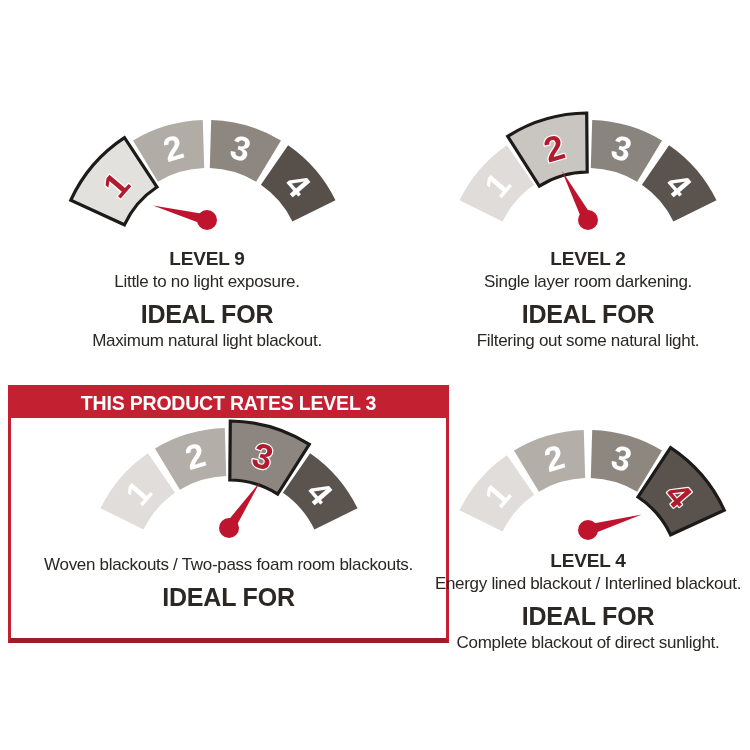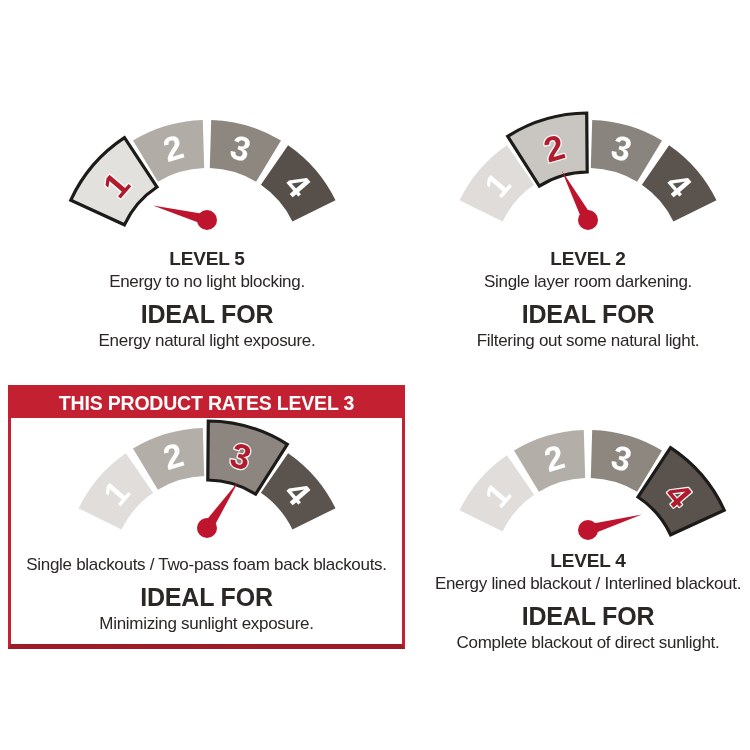--- a/index.html
+++ b/index.html
@@ -5,23 +5,23 @@
   html,body{margin:0;padding:0;}
   body{
     width:750px;height:750px;position:relative;overflow:hidden;
     background:#ffffff;
     font-family:"Liberation Sans","DejaVu Sans",sans-serif;
     color:#2b2725;
   }
   .panel{position:absolute;text-align:center;}
   #p1{left:27px;top:105px;width:360px;}
   #p2{left:408px;top:105px;width:360px;}
-  #p3{left:8px;top:385px;width:397px;box-sizing:border-box;
+  #p3{left:8px;top:385px;width:441px;box-sizing:border-box;
       border:3px solid #c32132;border-bottom:5px solid #9e1c28;
-      background:#ffffff;padding-bottom:10px;}
+      background:#ffffff;padding-bottom:26px;}
   #p4{left:408px;top:415px;width:360px;}
   .gauge{display:block;margin:0 auto;}
   #p3 .gauge{margin-top:-5px;}
   .hl-header{
     background:#c32132;color:#ffffff;height:30px;line-height:30px;
     font-weight:bold;font-size:19.5px;letter-spacing:-0.2px;
   }
   .lvl-title{font-size:19px;font-weight:bold;margin:3px 0 0;letter-spacing:-0.2px;}
   #p3 .lvl-title{margin-top:-6px;}
   #p4 .lvl-title{margin-top:-5px;}
@@ -38,24 +38,24 @@
       <text transform="translate(59.1 79.7) rotate(-49.3)" text-anchor="middle" dy="0.36em" font-family="&quot;Liberation Sans&quot;,&quot;DejaVu Sans&quot;,sans-serif" font-weight="bold" font-size="35" fill="#b01c2d" stroke="#ffffff" stroke-width="2.4" paint-order="stroke" stroke-linejoin="round">1</text>
       <path d="M76.0 35.6A143 143 0 0 1 145.8 15.1L147.2 63.0A95 95 0 0 0 100.9 76.7Z" fill="#b1ada6"></path>
       <text transform="translate(116.1 42.9) rotate(-16.4)" text-anchor="middle" dy="0.36em" font-family="&quot;Liberation Sans&quot;,&quot;DejaVu Sans&quot;,sans-serif" font-weight="bold" font-size="34" fill="#ffffff">2</text>
       <path d="M154.2 15.1A143 143 0 0 1 224.0 35.6L199.1 76.7A95 95 0 0 0 152.8 63.0Z" fill="#8d8780"></path>
       <text transform="translate(183.9 42.9) rotate(16.4)" text-anchor="middle" dy="0.36em" font-family="&quot;Liberation Sans&quot;,&quot;DejaVu Sans&quot;,sans-serif" font-weight="bold" font-size="34" fill="#ffffff">3</text>
       <path d="M231.1 40.2A143 143 0 0 1 278.5 95.3L235.4 116.4A95 95 0 0 0 203.9 79.8Z" fill="#57504a"></path>
       <text transform="translate(240.9 79.7) rotate(49.3)" text-anchor="middle" dy="0.36em" font-family="&quot;Liberation Sans&quot;,&quot;DejaVu Sans&quot;,sans-serif" font-weight="bold" font-size="34" fill="#ffffff">4</text>
       <path d="M151.4 109.7L95.9 100.5L148.6 120.3Z" fill="#be142d"></path>
       <circle cx="150" cy="115" r="10" fill="#be142d"></circle>
     </svg>
-  <div class="lvl-title">LEVEL 5</div>
-  <div class="desc">Energy to no light blocking.</div>
+  <div class="lvl-title">LEVEL 9</div>
+  <div class="desc">Little to no light exposure.</div>
   <div class="ideal-label">IDEAL FOR</div>
-  <div class="ideal">Energy natural light exposure.</div>
+  <div class="ideal">Maximum natural light blackout.</div>
 </div>
 
 <div class="panel" id="p2">
   <svg class="gauge" width="300" height="140" viewBox="0 0 300 140">
       <path d="M21.5 95.3A143 143 0 0 1 68.9 40.2L96.1 79.8A95 95 0 0 0 64.6 116.4Z" fill="#dfdcd9"></path>
       <text transform="translate(59.1 79.7) rotate(-49.3)" text-anchor="middle" dy="0.36em" font-family="&quot;Liberation Sans&quot;,&quot;DejaVu Sans&quot;,sans-serif" font-weight="bold" font-size="34" fill="#ffffff">1</text>
       <path d="M69.7 31.3A150 150 0 0 1 148.7 8.0L149.2 67.0A91 91 0 0 0 101.3 81.1Z" fill="#c9c6c1" stroke="#1d1b19" stroke-width="3.2" stroke-linejoin="miter"></path>
       <text transform="translate(116.1 42.9) rotate(-16.4)" text-anchor="middle" dy="0.36em" font-family="&quot;Liberation Sans&quot;,&quot;DejaVu Sans&quot;,sans-serif" font-weight="bold" font-size="35" fill="#b01c2d" stroke="#ffffff" stroke-width="2.4" paint-order="stroke" stroke-linejoin="round">2</text>
       <path d="M154.2 15.1A143 143 0 0 1 224.0 35.6L199.1 76.7A95 95 0 0 0 152.8 63.0Z" fill="#8a847e"></path>
       <text transform="translate(183.9 42.9) rotate(16.4)" text-anchor="middle" dy="0.36em" font-family="&quot;Liberation Sans&quot;,&quot;DejaVu Sans&quot;,sans-serif" font-weight="bold" font-size="34" fill="#ffffff">3</text>
@@ -77,23 +77,22 @@
       <text transform="translate(59.1 79.7) rotate(-49.3)" text-anchor="middle" dy="0.36em" font-family="&quot;Liberation Sans&quot;,&quot;DejaVu Sans&quot;,sans-serif" font-weight="bold" font-size="34" fill="#ffffff">1</text>
       <path d="M76.0 35.6A143 143 0 0 1 145.8 15.1L147.2 63.0A95 95 0 0 0 100.9 76.7Z" fill="#b3afa8"></path>
       <text transform="translate(116.1 42.9) rotate(-16.4)" text-anchor="middle" dy="0.36em" font-family="&quot;Liberation Sans&quot;,&quot;DejaVu Sans&quot;,sans-serif" font-weight="bold" font-size="34" fill="#ffffff">2</text>
       <path d="M151.3 8.0A150 150 0 0 1 230.3 31.3L198.7 81.1A91 91 0 0 0 150.8 67.0Z" fill="#8d8680" stroke="#1d1b19" stroke-width="3.2" stroke-linejoin="miter"></path>
       <text transform="translate(183.9 42.9) rotate(16.4)" text-anchor="middle" dy="0.36em" font-family="&quot;Liberation Sans&quot;,&quot;DejaVu Sans&quot;,sans-serif" font-weight="bold" font-size="35" fill="#b01c2d" stroke="#ffffff" stroke-width="2.4" paint-order="stroke" stroke-linejoin="round">3</text>
       <path d="M231.1 40.2A143 143 0 0 1 278.5 95.3L235.4 116.4A95 95 0 0 0 203.9 79.8Z" fill="#5b544e"></path>
       <text transform="translate(240.9 79.7) rotate(49.3)" text-anchor="middle" dy="0.36em" font-family="&quot;Liberation Sans&quot;,&quot;DejaVu Sans&quot;,sans-serif" font-weight="bold" font-size="34" fill="#ffffff">4</text>
       <path d="M154.6 118.1L181.3 68.6L145.4 111.9Z" fill="#be142d"></path>
       <circle cx="150" cy="115" r="10" fill="#be142d"></circle>
     </svg>
-  <div class="desc">Single blackouts / Two-pass foam back blackouts.</div>
+  <div class="desc">Woven blackouts / Two-pass foam room blackouts.</div>
   <div class="ideal-label">IDEAL FOR</div>
-  <div class="ideal">Minimizing sunlight exposure.</div>
 </div>
 
 <div class="panel" id="p4">
   <svg class="gauge" width="300" height="140" viewBox="0 0 300 140">
       <path d="M21.5 95.3A143 143 0 0 1 68.9 40.2L96.1 79.8A95 95 0 0 0 64.6 116.4Z" fill="#e0ddda"></path>
       <text transform="translate(59.1 79.7) rotate(-49.3)" text-anchor="middle" dy="0.36em" font-family="&quot;Liberation Sans&quot;,&quot;DejaVu Sans&quot;,sans-serif" font-weight="bold" font-size="34" fill="#ffffff">1</text>
       <path d="M76.0 35.6A143 143 0 0 1 145.8 15.1L147.2 63.0A95 95 0 0 0 100.9 76.7Z" fill="#b3afa8"></path>
       <text transform="translate(116.1 42.9) rotate(-16.4)" text-anchor="middle" dy="0.36em" font-family="&quot;Liberation Sans&quot;,&quot;DejaVu Sans&quot;,sans-serif" font-weight="bold" font-size="34" fill="#ffffff">2</text>
       <path d="M154.2 15.1A143 143 0 0 1 224.0 35.6L199.1 76.7A95 95 0 0 0 152.8 63.0Z" fill="#8d8780"></path>
       <text transform="translate(183.9 42.9) rotate(16.4)" text-anchor="middle" dy="0.36em" font-family="&quot;Liberation Sans&quot;,&quot;DejaVu Sans&quot;,sans-serif" font-weight="bold" font-size="34" fill="#ffffff">3</text>

